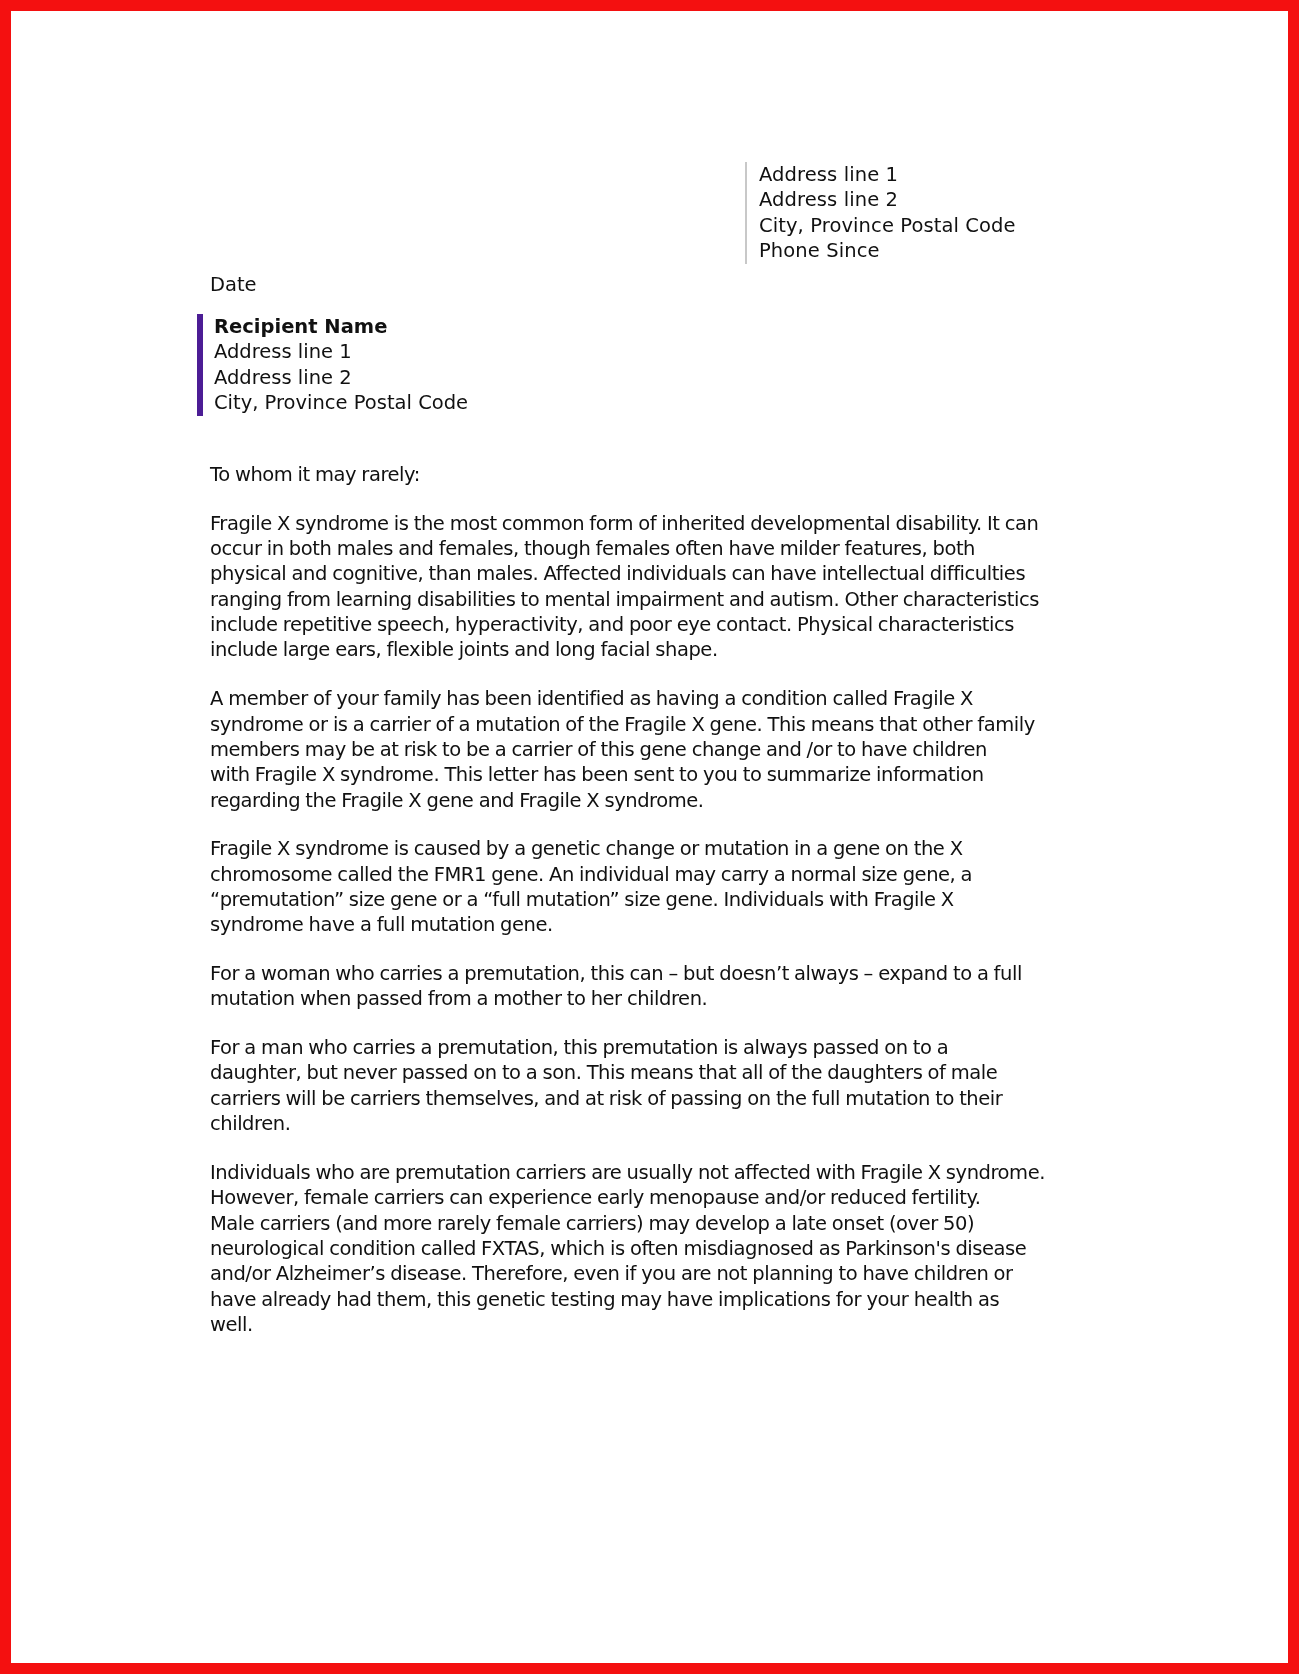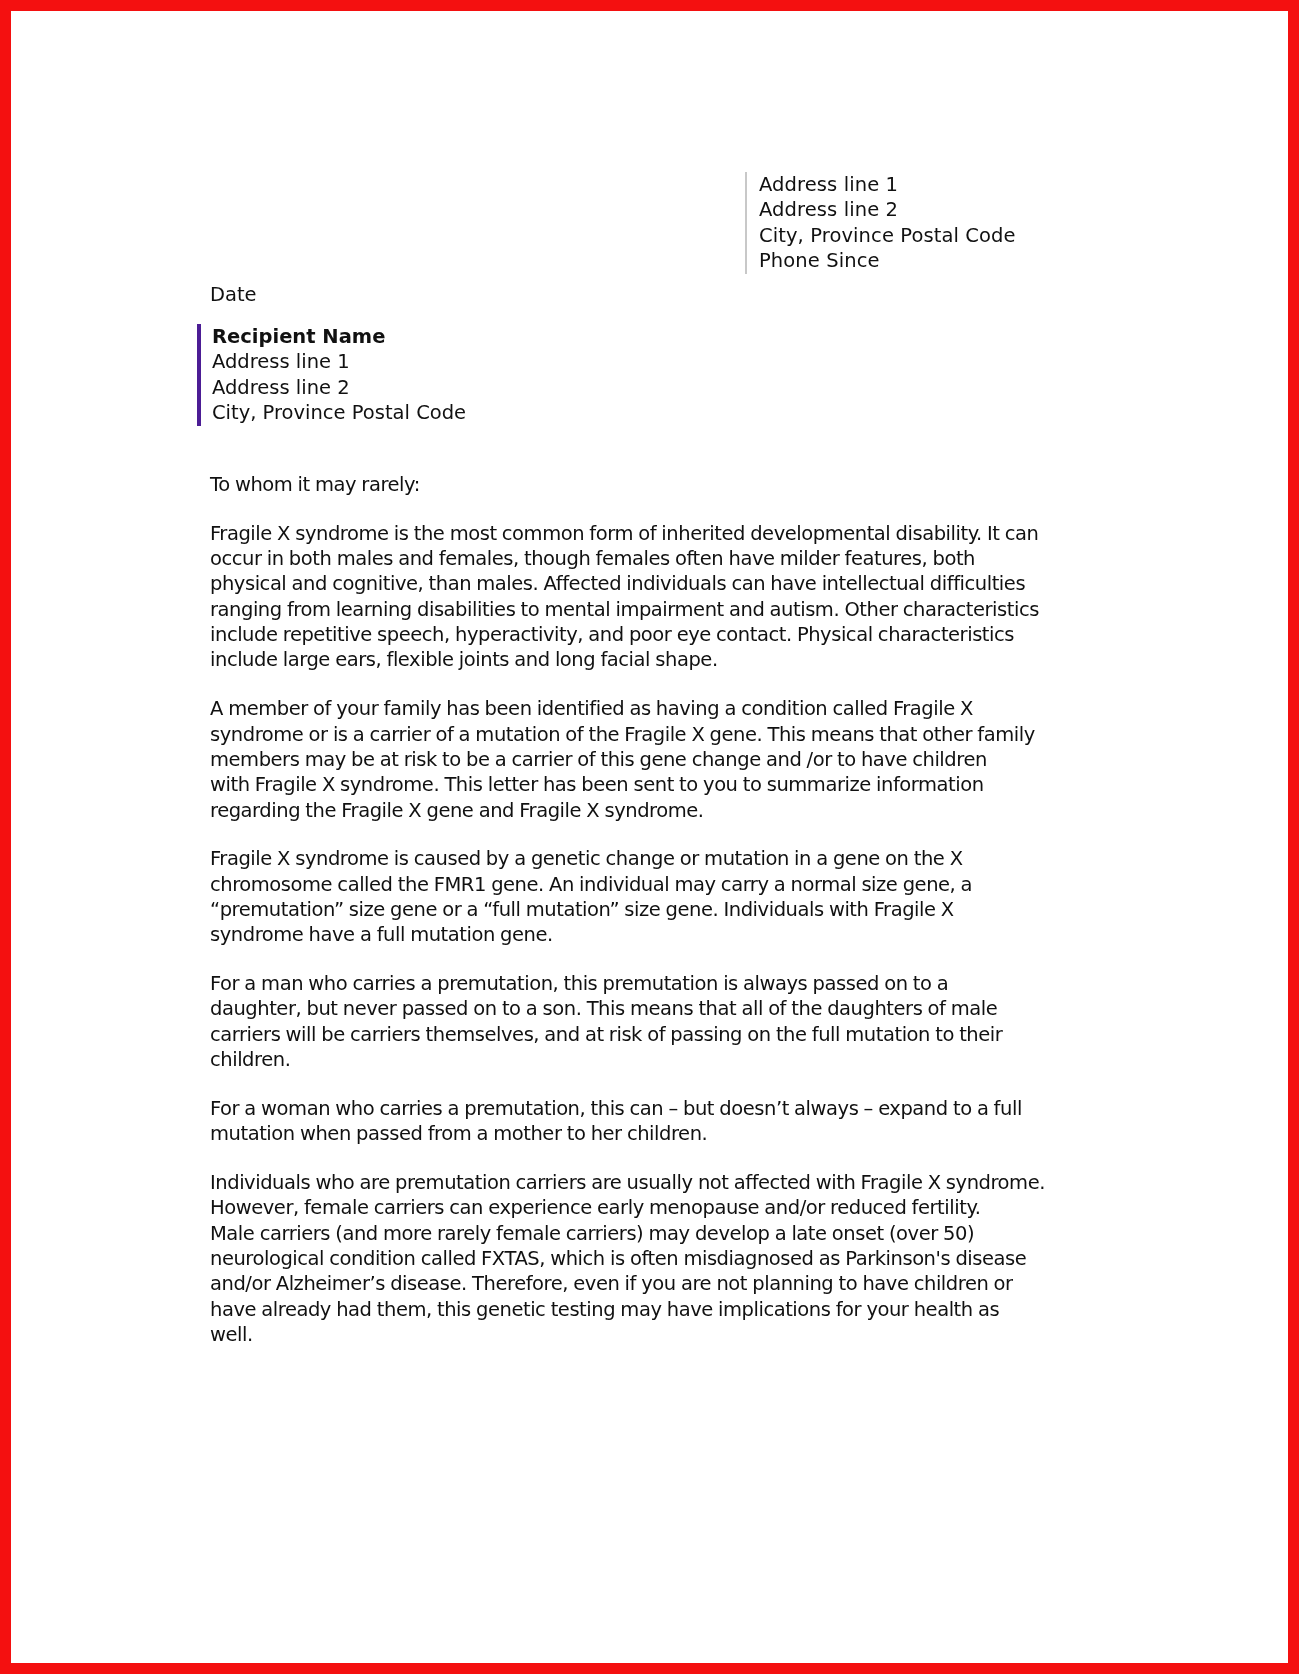--- a/index.html
+++ b/index.html
@@ -18,21 +18,21 @@
     .frame {
       position: absolute;
       left: 0; top: 0;
       width: 1299px; height: 1674px;
       box-sizing: border-box;
       border: 11px solid #f41010;
       pointer-events: none;
     }
     .page {
       position: absolute;
-      left: 11px; top: 11px;
+      left: 11px; top: 1px;
       width: 1015px; height: 1652px;
       background: #ffffff;
     }
     .sender {
       position: absolute;
       left: 734px;
       top: 161px;
       border-left: 2px solid #c8c8c8;
       padding-left: 12px;
       font-size: 19.5px;
@@ -45,21 +45,21 @@
       left: 199px;
       top: 264px;
       font-size: 19.5px;
       line-height: 25.4px;
       margin-top: 7px;
     }
     .recipient {
       position: absolute;
       left: 186px;
       top: 313px;
-      border-left: 4px solid #4c1d95;
+      border-left: 6px solid #4c1d95;
       padding-left: 11px;
       font-size: 19.5px;
       line-height: 25.4px;
     }
     .recipient .name { font-weight: bold; }
     .body {
       position: absolute;
       left: 199px;
       top: 461px;
       width: 920px;
@@ -105,26 +105,26 @@
 include large ears, flexible joints and long facial shape.</p>
     <p>A member of your family has been identified as having a condition called Fragile X
 syndrome or is a carrier of a mutation of the Fragile X gene. This means that other family
 members may be at risk to be a carrier of this gene change and /or to have children
 with Fragile X syndrome. This letter has been sent to you to summarize information
 regarding the Fragile X gene and Fragile X syndrome.</p>
     <p>Fragile X syndrome is caused by a genetic change or mutation in a gene on the X
 chromosome called the FMR1 gene. An individual may carry a normal size gene, a
 “premutation” size gene or a “full mutation” size gene. Individuals with Fragile X
 syndrome have a full mutation gene.</p>
+    <p>For a woman who carries a premutation, this can – but doesn’t always – expand to a full
+mutation when passed from a mother to her children.</p>
     <p>For a man who carries a premutation, this premutation is always passed on to a
 daughter, but never passed on to a son. This means that all of the daughters of male
 carriers will be carriers themselves, and at risk of passing on the full mutation to their
 children.</p>
-    <p>For a woman who carries a premutation, this can – but doesn’t always – expand to a full
-mutation when passed from a mother to her children.</p>
     <p>Individuals who are premutation carriers are usually not affected with Fragile X syndrome.
 However, female carriers can experience early menopause and/or reduced fertility.
 Male carriers (and more rarely female carriers) may develop a late onset (over 50)
 neurological condition called FXTAS, which is often misdiagnosed as Parkinson's disease
 and/or Alzheimer’s disease. Therefore, even if you are not planning to have children or
 have already had them, this genetic testing may have implications for your health as
 well.</p>
   </div>
 
 </div>

